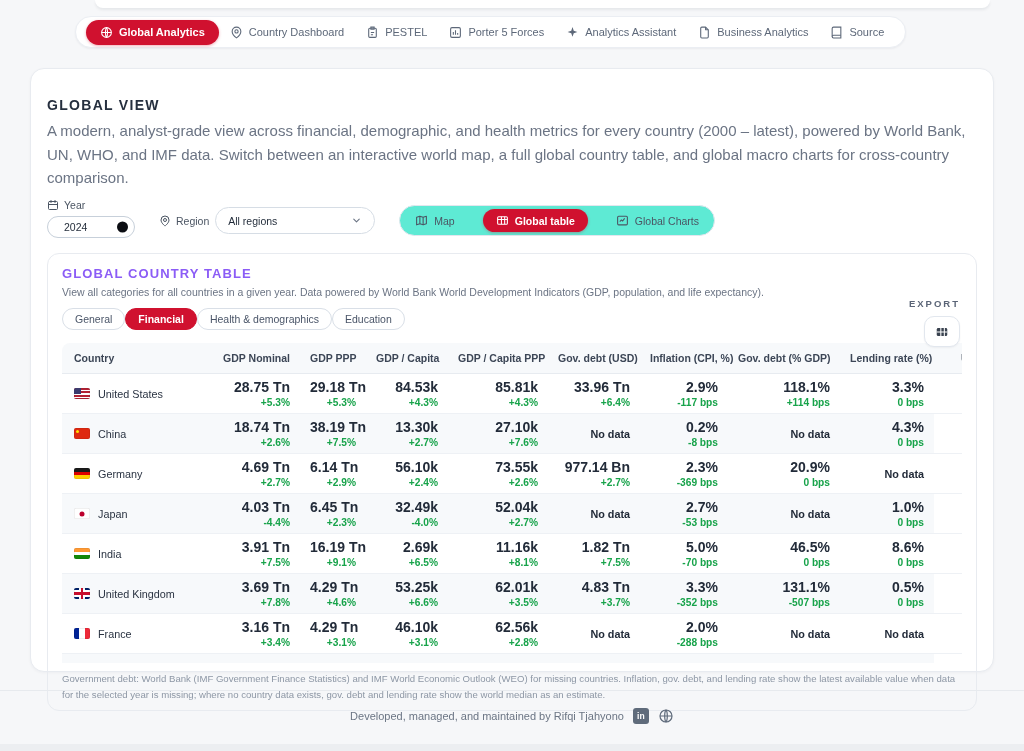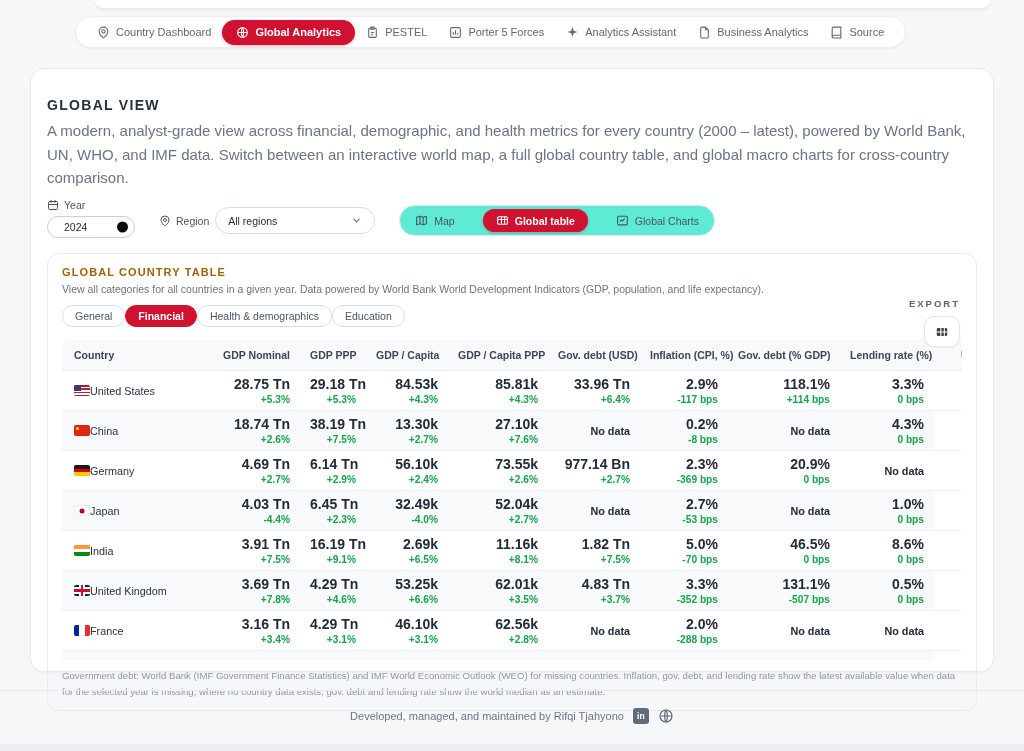--- a/index.html
+++ b/index.html
@@ -47,21 +47,21 @@
   .seg { display:flex; align-items:center; gap:19px; border:1px solid #e2e7ee; border-radius:999px;
     padding:3px 6px; background:#5eead4; margin-top:6px;justify-content:center; }
   .seg-item { display:flex; align-items:center; gap:6px; font-size:10.5px; color:#4b5563;
     padding:4px 9px; white-space:nowrap; cursor:pointer; }
   .seg-item.active { background:var(--accent); color:#fff; border-radius:999px; padding:5px 13px;
     font-weight:600; box-shadow:0 1px 3px rgba(208,17,47,.35); }
 
   
   .table-card { margin-top:15px; border:1px solid #e8ebf0; border-radius:12px;
     padding:12px 14px 8px; position:relative; height:458px; overflow:hidden; }
-  .tc-title { font-size:11px; font-weight:800; letter-spacing:1.1px; color:#a16207; }
+  .tc-title { font-size:13px; font-weight:800; letter-spacing:1.1px; color:#8b5cf6; }
   .tc-sub { margin-top:5px; font-size:10.5px; color:#6b7484; }
   .cat-tabs { display:flex; margin-top:10px; }
   .cat-tab { border:1px solid #d9dfe7; border-radius:999px; padding:4px 12px; font-size:10.5px;
     color:#4a5568; background:#fff; cursor:pointer; white-space:nowrap; }
   .cat-tab.active { background:var(--accent); border-color:var(--accent); color:#fff; font-weight:600; }
   .export-box { position:absolute; top:44px; right:16px; display:flex; flex-direction:column;
     align-items:flex-end; }
   .export-label { font-size:9.5px; font-weight:700; letter-spacing:2px; color:#5b6577; }
   .export-btn { margin-top:7px; width:36px; height:31px; border:1px solid #e2e7ee; border-radius:10px;
     background:#fff; display:flex; align-items:center; justify-content:center; cursor:pointer;
@@ -70,21 +70,21 @@
 
   .table-wrap { margin-top:13px; width:100%; height:320px; overflow:hidden; }
   table { border-collapse:collapse; table-layout:fixed; width:1004px; }
   thead th { background:#f7f9fb; font-size:10.5px; font-weight:700; color:#3c4656;
     padding:9px 10px; text-align:right; white-space:nowrap; border-bottom:1px solid #e7ebf0; }
   thead th:first-child { text-align:left; padding-left:12px; border-radius:8px 0 0 0; }
   tbody tr { height:40px; border-bottom:1px solid #eef1f5; }
   tbody tr:nth-child(even) { background:#f7f9fb; }
   td { vertical-align:middle; padding:4px 10px; text-align:right; }
   td.country-cell { text-align:left; padding-left:12px; }
-  .country-inner { display:flex; align-items:center; font-size:10.8px; color:#2a3342;
+  .country-inner { display:flex; align-items:center; gap:8px; font-size:10.8px; color:#2a3342;
     font-weight:500; white-space:nowrap; }
   .val { font-size:14px; font-weight:600; color:#222b39; white-space:nowrap; }
   .delta { font-size:10.2px; font-weight:600; color:var(--positive); margin-top:2px; white-space:nowrap; }
   .nodata { font-size:10.8px; font-weight:600; color:#222b39; }
 
   .flag { width:16px; height:11px; border-radius:2px; display:inline-block; flex:none;
     position:relative; overflow:hidden; box-shadow:inset 0 0 0 0.5px rgba(0,0,0,.12); }
   .flag-us { background:repeating-linear-gradient(180deg,#b22234 0 1.7px,#fff 1.7px 3.4px); }
   .flag-us::after { content:""; position:absolute; left:0; top:0; width:7px; height:6px; background:#3c3b6e; }
   .flag-cn { background:#de2910; }
@@ -113,37 +113,37 @@
     cursor:pointer; }
   .globe-link { width:16px; height:16px; color:#5f6b7b; cursor:pointer; }
   .bottom-strip { position:absolute; left:0; bottom:0; width:100%; height:7px; background:#eceef1; }
 </style>
 </head>
 <body>
 
 <div class="top-fragment"></div>
 
 <nav class="top-nav">
+    <div class="nav-item active">
+      <span class="icon">
+        <svg viewBox="0 0 24 24" fill="none" stroke="currentColor" stroke-width="2">
+          <circle cx="12" cy="12" r="9"></circle>
+          <path d="M3 12h18M12 3c2.6 2.7 2.6 15.3 0 18M12 3c-2.6 2.7-2.6 15.3 0 18"></path>
+        </svg>
+      </span>
+      <span>Global Analytics</span>
+    </div>
     <div class="nav-item">
       <span class="icon">
         <svg viewBox="0 0 24 24" fill="none" stroke="currentColor" stroke-width="2">
           <path d="M20 10c0 6-8 12-8 12S4 16 4 10a8 8 0 1 1 16 0z"></path>
           <circle cx="12" cy="10" r="3"></circle>
         </svg>
       </span>
       <span>Country Dashboard</span>
-    </div>
-    <div class="nav-item active">
-      <span class="icon">
-        <svg viewBox="0 0 24 24" fill="none" stroke="currentColor" stroke-width="2">
-          <circle cx="12" cy="12" r="9"></circle>
-          <path d="M3 12h18M12 3c2.6 2.7 2.6 15.3 0 18M12 3c-2.6 2.7-2.6 15.3 0 18"></path>
-        </svg>
-      </span>
-      <span>Global Analytics</span>
     </div>
     <div class="nav-item">
       <span class="icon">
         <svg viewBox="0 0 24 24" fill="none" stroke="currentColor" stroke-width="2">
           <rect x="5" y="4" width="14" height="17" rx="2"></rect>
           <path d="M9 2h6v4H9zM9 12h6M9 16h4"></path>
         </svg>
       </span>
       <span>PESTEL</span>
     </div>

